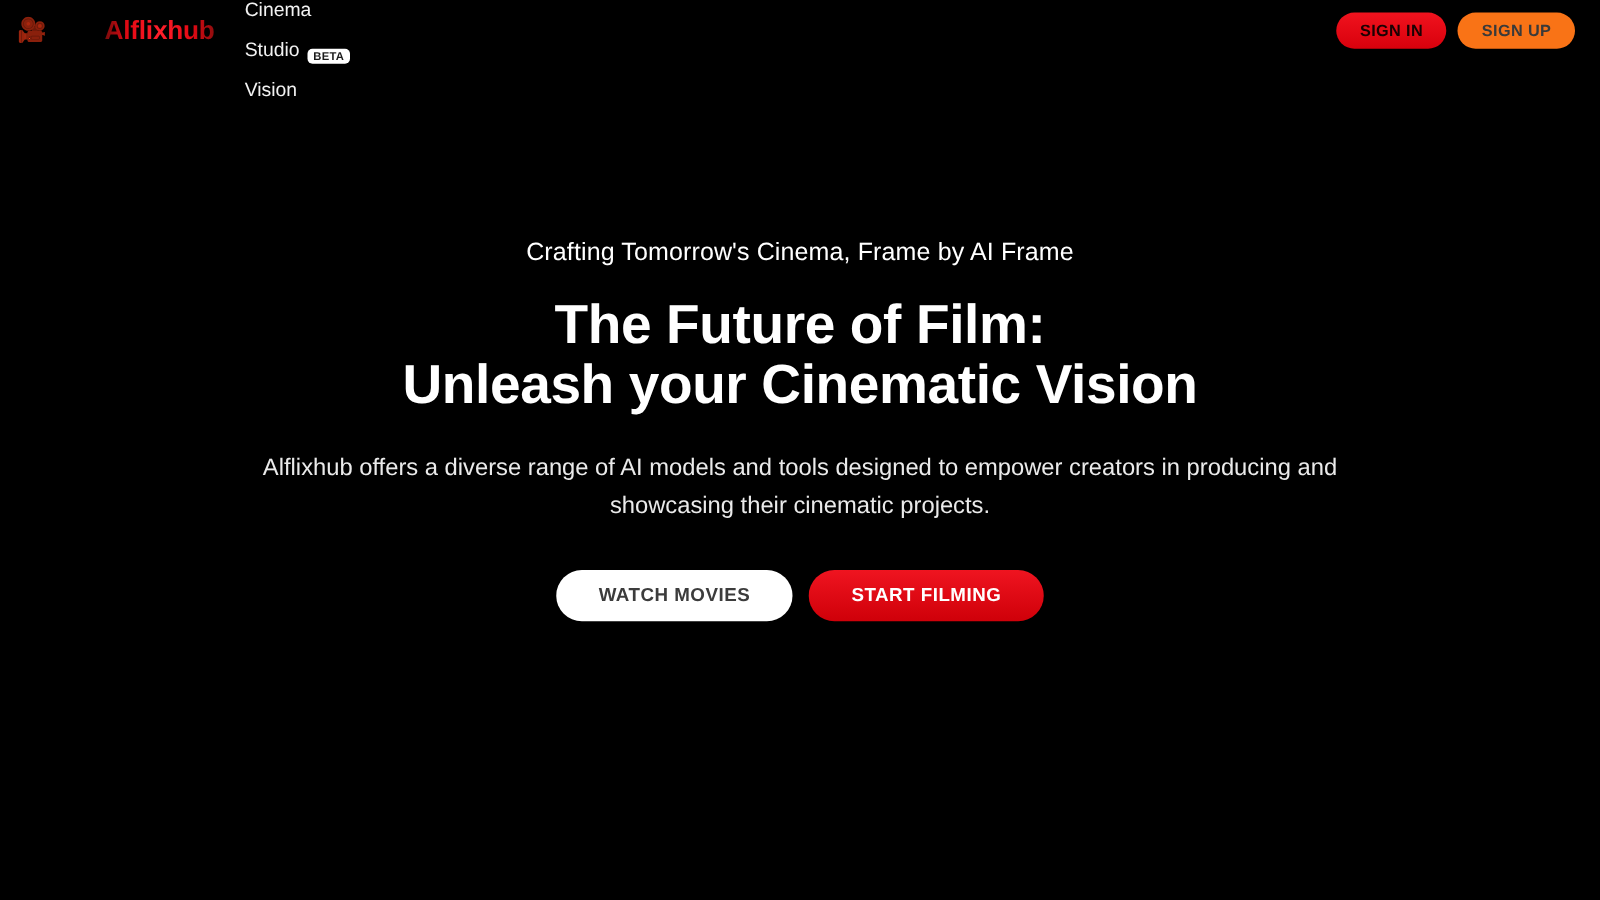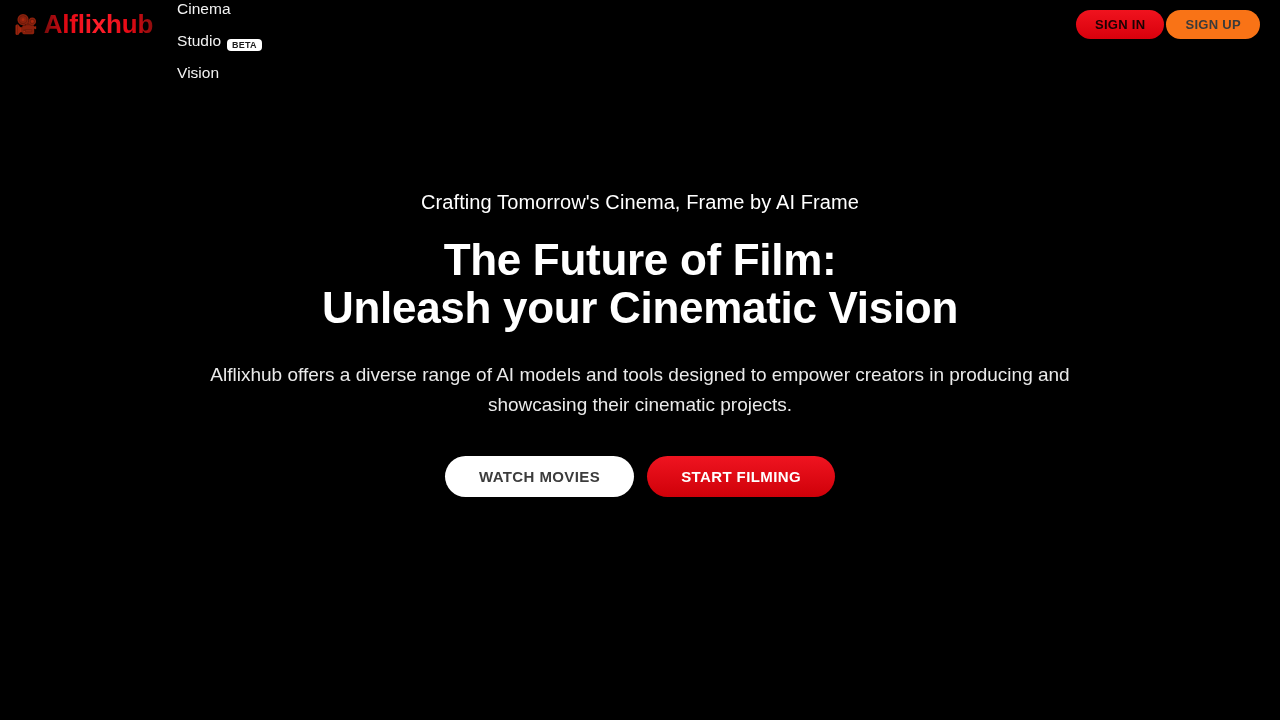--- a/index.html
+++ b/index.html
@@ -48,27 +48,28 @@
   }
 
   .brand-icon {
     font-size: 19px;
     line-height: 1;
     display: inline-block;
     filter: grayscale(1) brightness(0.55) sepia(1) hue-rotate(-38deg) saturate(7);
   }
 
   .brand-name {
-    font-size: 26px;
+    font-size: 21px;
     font-weight: 700;
     letter-spacing: -0.2px;
     background: linear-gradient(90deg, #7a0b0b 0%, #e60914 22%, #ff1f2b 50%, #e60914 78%, #8c0d0d 100%);
     -webkit-background-clip: text;
     background-clip: text;
     color: transparent;
+    margin-left: 40px;
     -webkit-text-fill-color: transparent;
   }
 
   .nav {
     display: flex;
     align-items: flex-start;
     gap: 14px;
     flex-direction: column;
   }
 
@@ -95,21 +96,21 @@
     line-height: 1;
     position: relative;
     top: 4px;
   }
 
   .header-spacer { flex: 1; }
 
   .auth-buttons {
     display: flex;
     align-items: center;
-    gap: 2px;
+    gap: 9px;
   }
 
   .btn-signin {
     background: linear-gradient(180deg, #f0131e 0%, #d8000c 100%);
     color: #1a0203;
     font-size: 13px;
     font-weight: 700;
     letter-spacing: 0.3px;
     border: none;
     border-radius: 999px;

